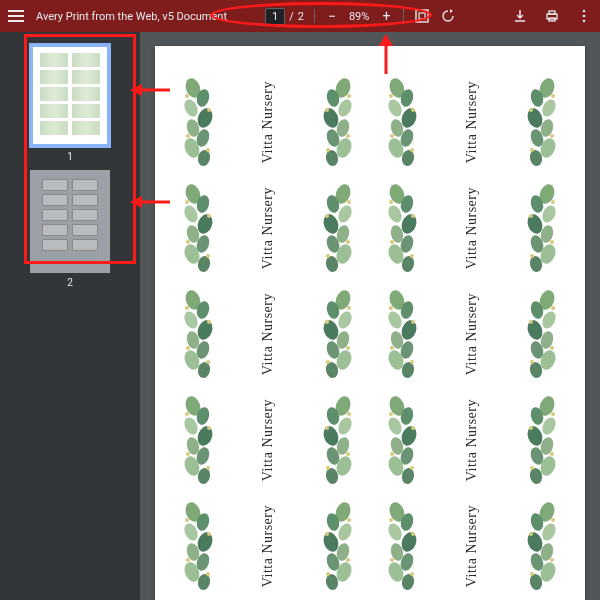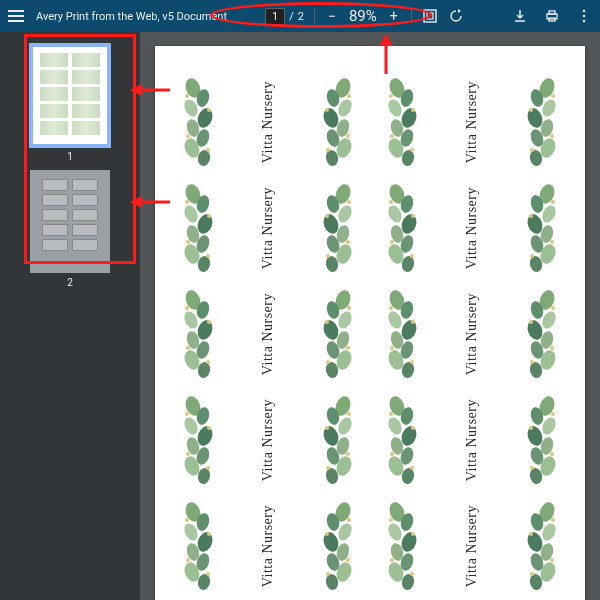--- a/index.html
+++ b/index.html
@@ -1,26 +1,26 @@
 <!DOCTYPE html>
 <html><head>
 <meta charset="utf-8">
 <style>
   * { margin: 0; padding: 0; box-sizing: border-box; }
   body { width: 600px; height: 600px; background: #525659; font-family: Roboto, Arial, sans-serif; overflow: hidden; position: relative; }
-  .toolbar { height: 32px; background: #0c4a6e; display: flex; align-items: center; padding: 0 8px; color: #e8eaed; font-size: 12px; gap: 8px; }
+  .toolbar { height: 32px; background: #7f1d1d; display: flex; align-items: center; padding: 0 8px; color: #e8eaed; font-size: 12px; gap: 8px; }
   .hamburger { width: 16px; height: 16px; display: flex; flex-direction: column; justify-content: space-around; cursor: pointer; }
   .hamburger span { height: 2px; background: #e8eaed; }
   .title { flex: 0 0 auto; white-space: nowrap; font-size: 11px; margin-left: 4px; }
   .center-controls { display: flex; align-items: center; gap: 10px; margin-left: 30px; position: relative; }
   .page-ind { display: flex; align-items: center; gap: 4px; font-size: 11px; }
   .page-cur { background: #202124; border: 1px solid #5f6368; border-radius: 2px; padding: 1px 6px; }
   .sep { width: 1px; height: 14px; background: #5f6368; }
   .zoom-btn { width: 14px; height: 14px; display: flex; align-items: center; justify-content: center; font-size: 14px; cursor: pointer; }
-  .zoom-val { font-size: 15px; }
+  .zoom-val { font-size: 11px; }
   .icon-btn { width: 16px; height: 16px; display: flex; align-items: center; justify-content: center; cursor: pointer; }
   .right-controls { margin-left: auto; display: flex; align-items: center; gap: 16px; }
   .main { display: flex; height: 568px; }
   .sidebar { width: 140px; background: #323639; padding: 12px 18px; display: flex; flex-direction: column; align-items: center; gap: 8px; }
   .thumb-wrap { display: flex; flex-direction: column; align-items: center; gap: 4px; }
   .thumb { width: 80px; height: 103px; background: #fff; border: 3px solid transparent; position: relative; display: flex; flex-wrap: wrap; padding: 6px 4px; gap: 3px 4px; justify-content: center; align-content: flex-start; }
   .thumb.selected { border-color: #8ab4f8; outline: 1px solid #8ab4f8; }
   .thumb .tcard { width: 28px; height: 14px; background: linear-gradient(90deg,#c8dcc1,#e0ead6,#c8dcc1); border-radius: 1px; }
   .thumb.blank { background: #9aa0a6; }
   .thumb.blank .tcard { width: 26px; height: 12px; background: #b8bcc0; border: 1px solid #888; }

